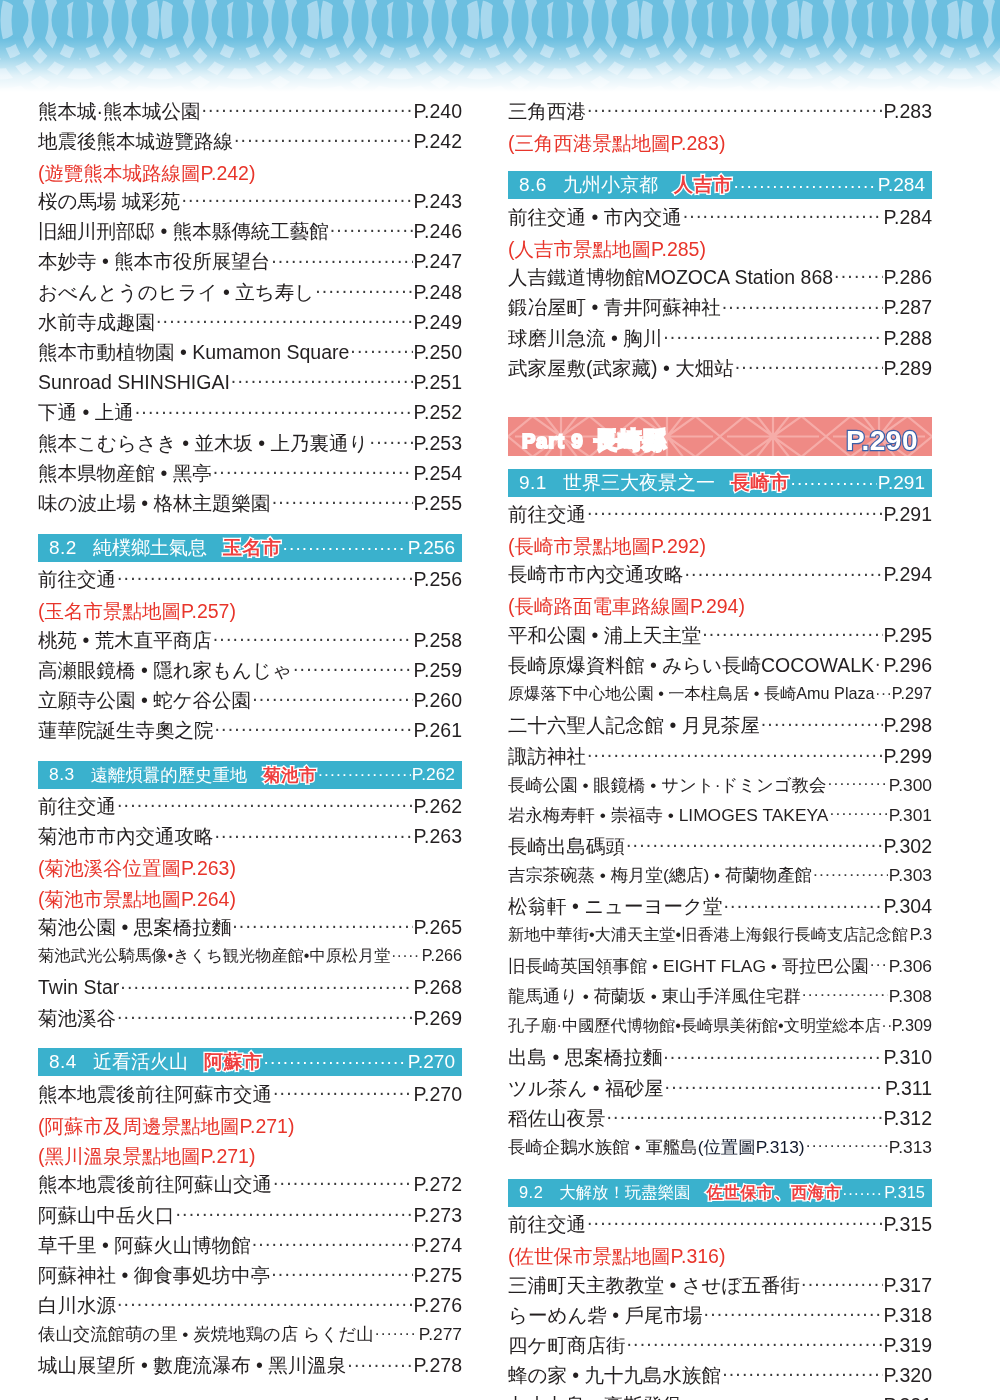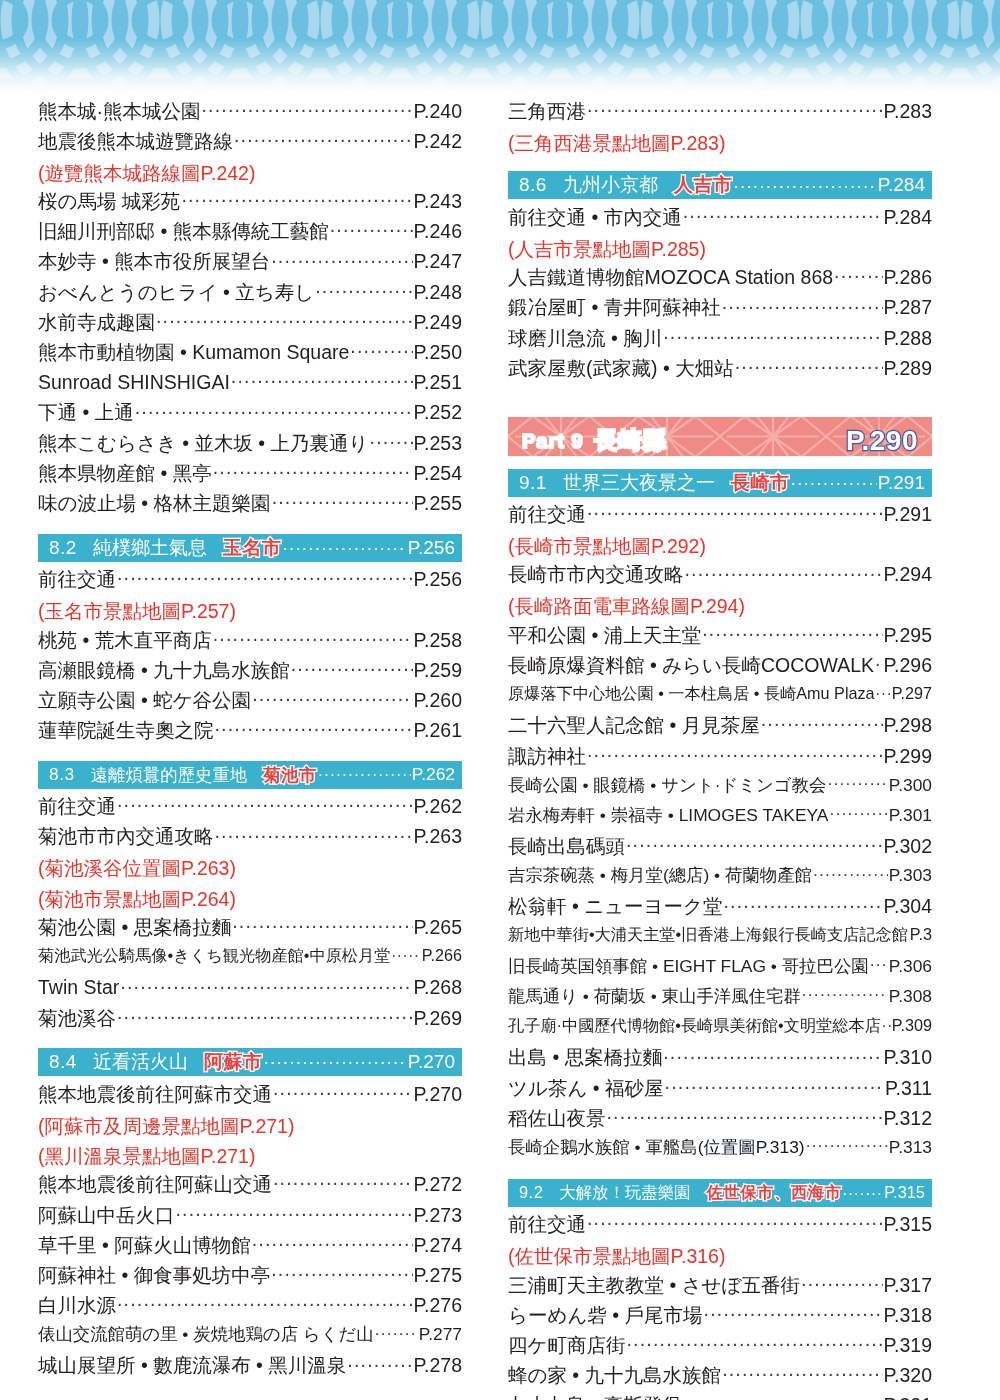--- a/index.html
+++ b/index.html
@@ -267,21 +267,21 @@
       </div>
       <div class="map-ref">
         <span>(玉名市景點地圖P.257)</span>
       </div>
       <div class="toc-line">
         <span class="ttl">桃苑 • 荒木直平商店</span>
         <span class="leader"></span>
         <span class="pg">P.258</span>
       </div>
       <div class="toc-line">
-        <span class="ttl">高瀬眼鏡橋 • 九十九島水族館</span>
+        <span class="ttl">高瀬眼鏡橋 • 隱れ家もんじゃ</span>
         <span class="leader"></span>
         <span class="pg">P.259</span>
       </div>
       <div class="toc-line">
         <span class="ttl">立願寺公園 • 蛇ケ谷公園</span>
         <span class="leader"></span>
         <span class="pg">P.260</span>
       </div>
       <div class="toc-line">
         <span class="ttl">蓮華院誕生寺奧之院</span>

